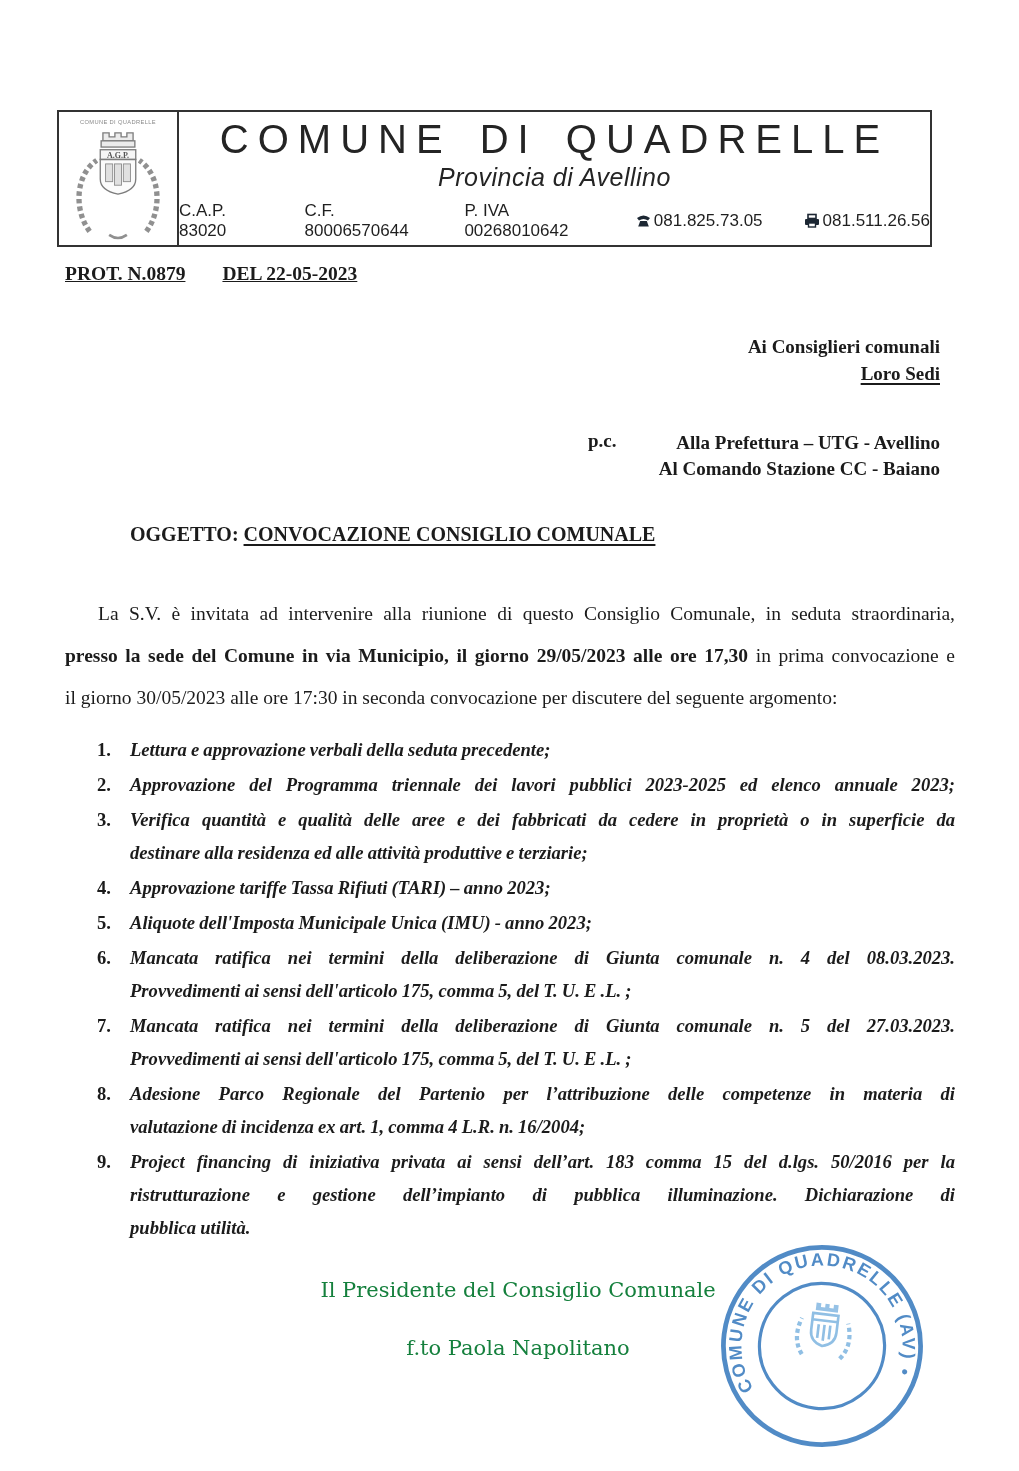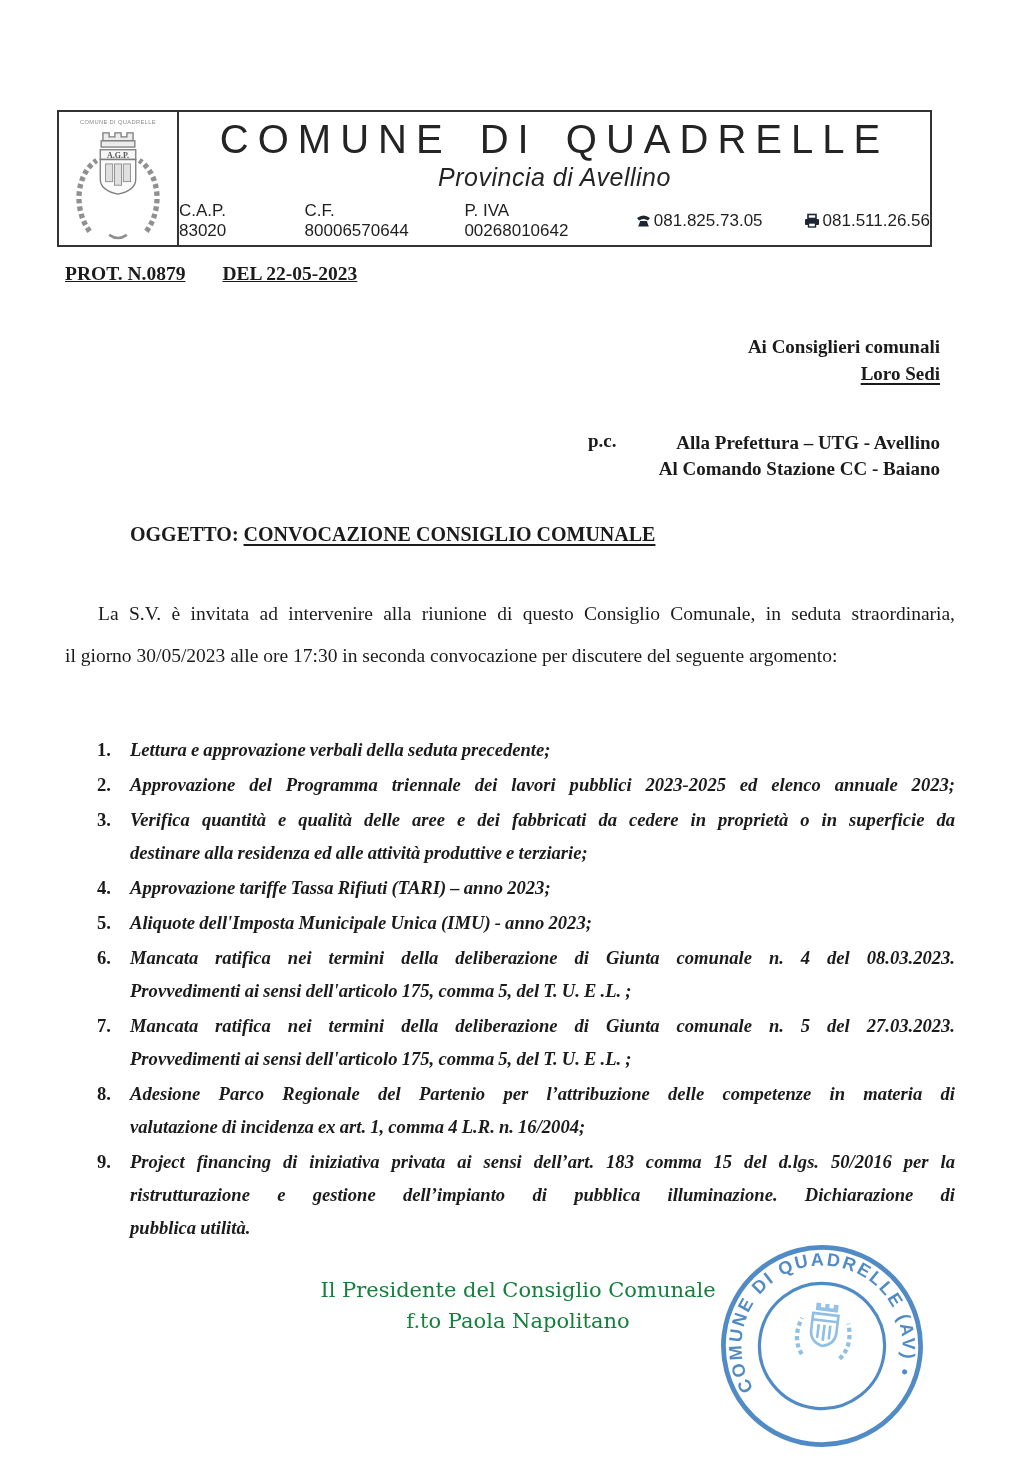--- a/index.html
+++ b/index.html
@@ -47,21 +47,21 @@
   .agenda{position:absolute;left:97px;width:858px;top:733px;font-weight:bold;
           font-size:18.6px;word-spacing:-0.5px;}
   .agenda-item{display:flex;margin-bottom:2px;}
   .agenda-item .num{width:33px;flex:none;line-height:33px;}
   .agenda-item .lines{flex:1;min-width:0;font-style:italic;}
   .agenda-item .line{line-height:33px;}
 
   
   .signature{position:absolute;left:318px;top:1278px;width:400px;text-align:center;
              font-family:"DejaVu Serif",serif;font-size:21px;color:#15803d;font-weight:normal;}
-  .sig-name{margin-top:7px;}
+  .sig-name{margin-top:34px;}
 
   
   .stamp{position:absolute;left:716px;top:1240px;width:212px;height:212px;
          transform:rotate(7deg);opacity:.9;}
   .stamp svg{width:100%;height:100%;}
   .ring{fill:none;}
   .ring-outer{stroke-width:4.5;}
   .ring-inner{stroke-width:3;}
   .stamp-text{font-family:"Liberation Sans",sans-serif;font-weight:bold;
               font-size:17px;letter-spacing:2px;}
@@ -143,20 +143,21 @@
       <div>Al Comando Stazione CC - Baiano</div>
     </div>
   </div>
 
   <div class="subject">
     <span>OGGETTO: </span><span class="u">CONVOCAZIONE CONSIGLIO COMUNALE</span>
   </div>
 
   <div class="intro">
       <div class="line just ind"><span class="">La S.V. è invitata ad intervenire alla riunione di questo Consiglio Comunale, in seduta straordinaria,</span></div>
+      <div class="line just"><span class="b ">presso la sede del Comune in via Municipio, il giorno 29/05/2023 alle ore 17,30</span><span class=""> in prima convocazione e</span></div>
       <div class="line"><span class="">il giorno 30/05/2023 alle ore 17:30 in seconda convocazione per discutere del seguente argomento:</span></div>
     </div>
 
   <div class="agenda">
     <div class="agenda-item">
       <div class="num">1.</div>
       <div class="lines">
           <div class="line"><span class="">Lettura e approvazione verbali della seduta precedente;</span></div>
         </div>
     </div>

